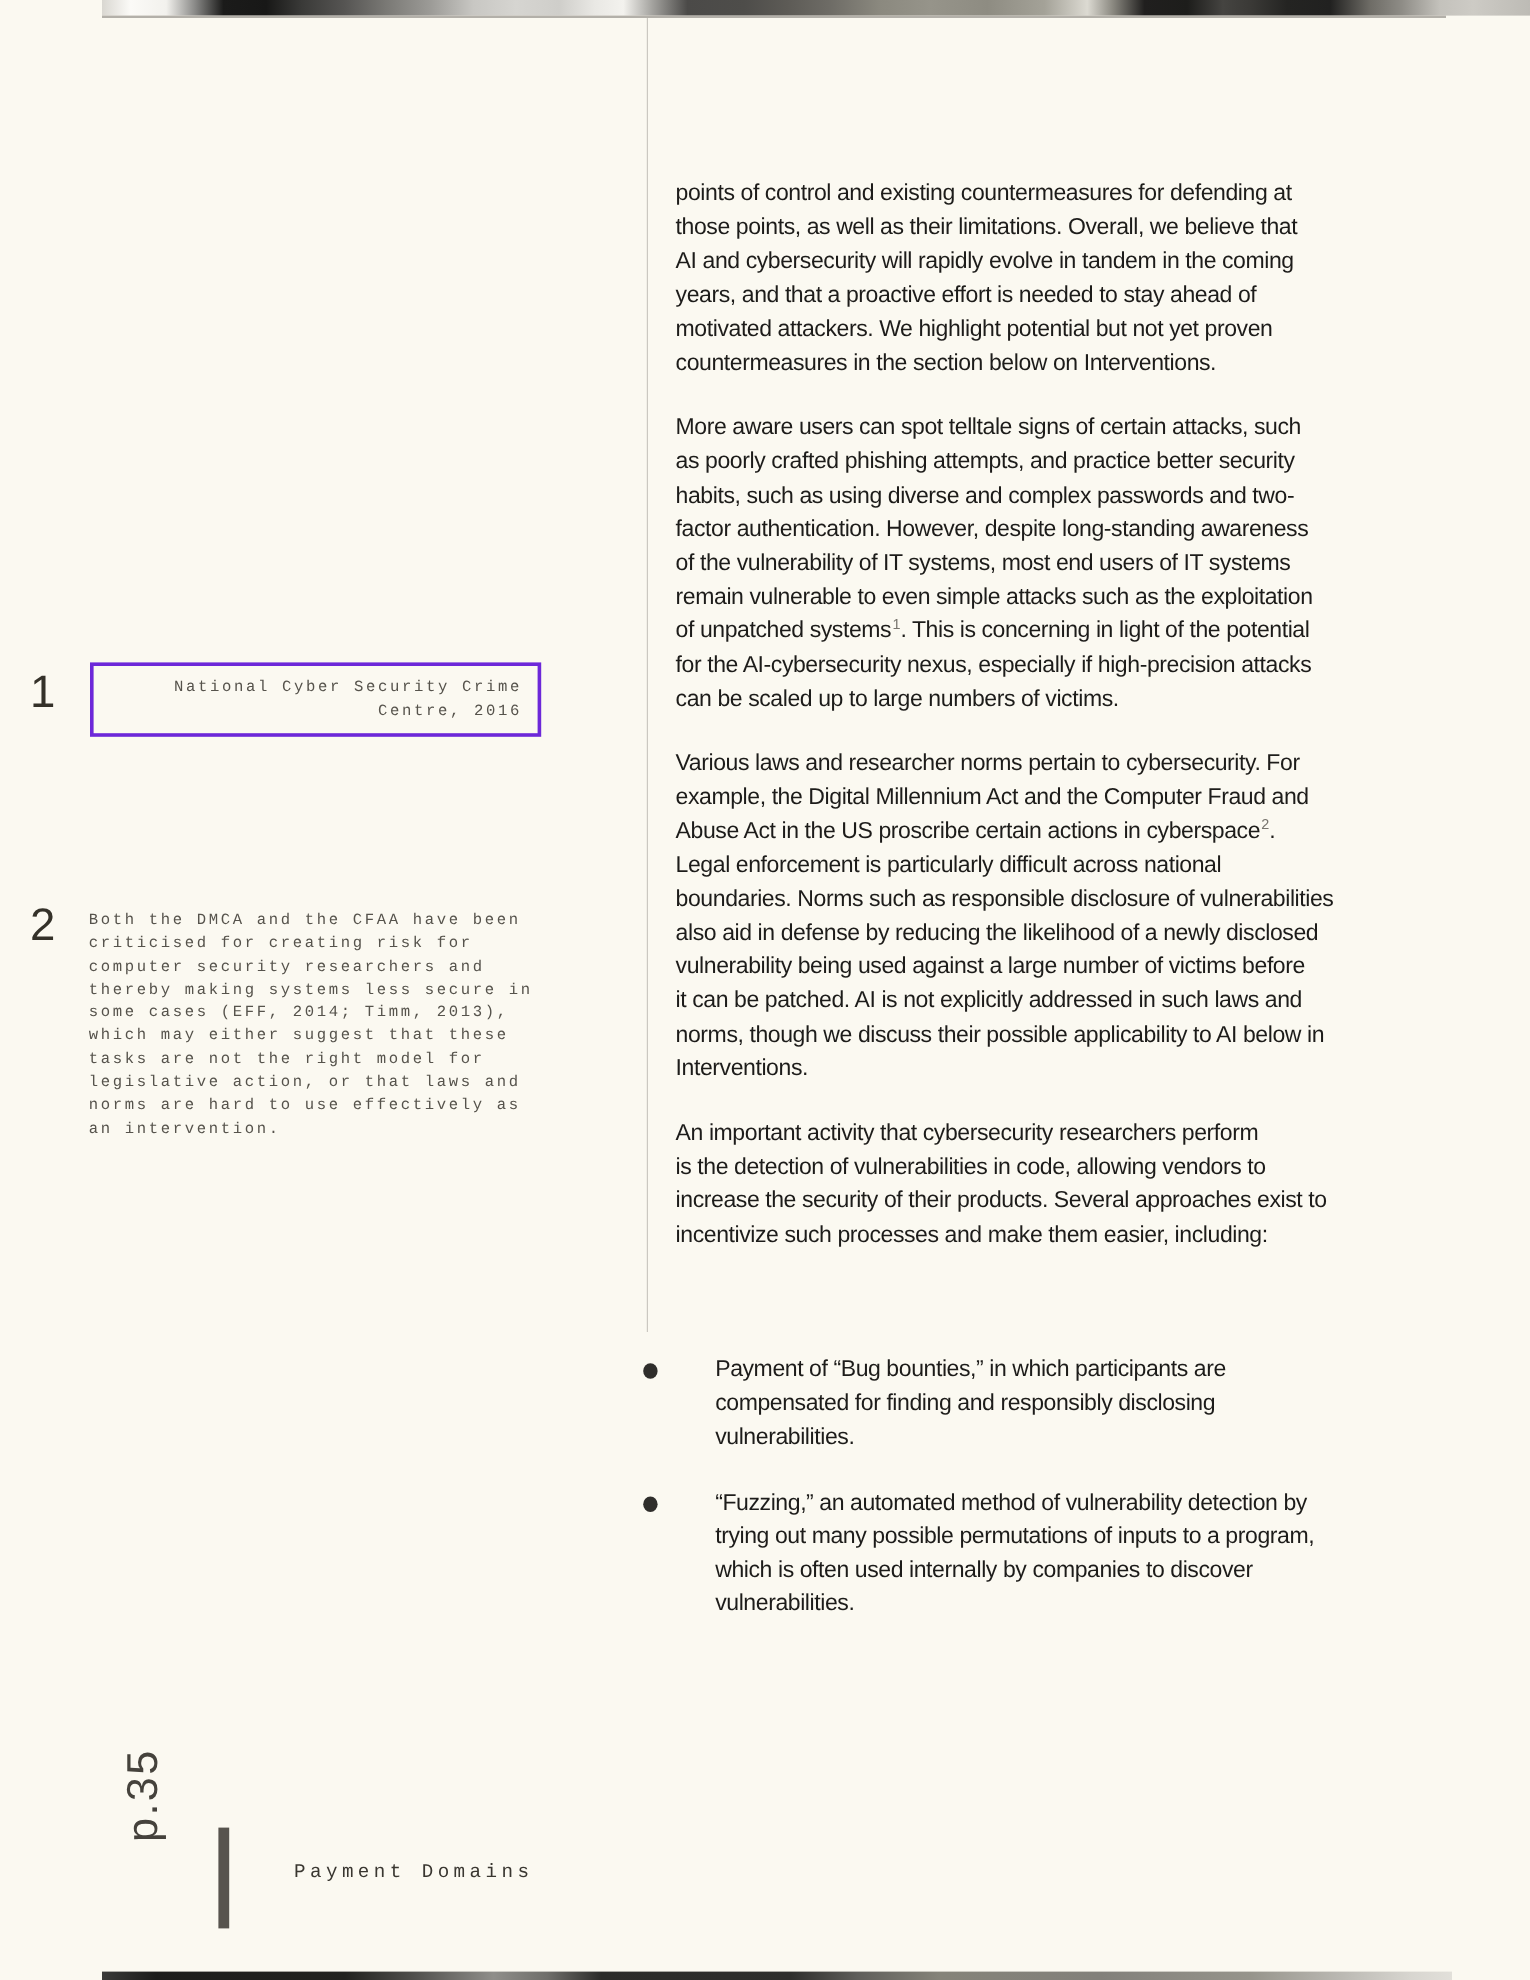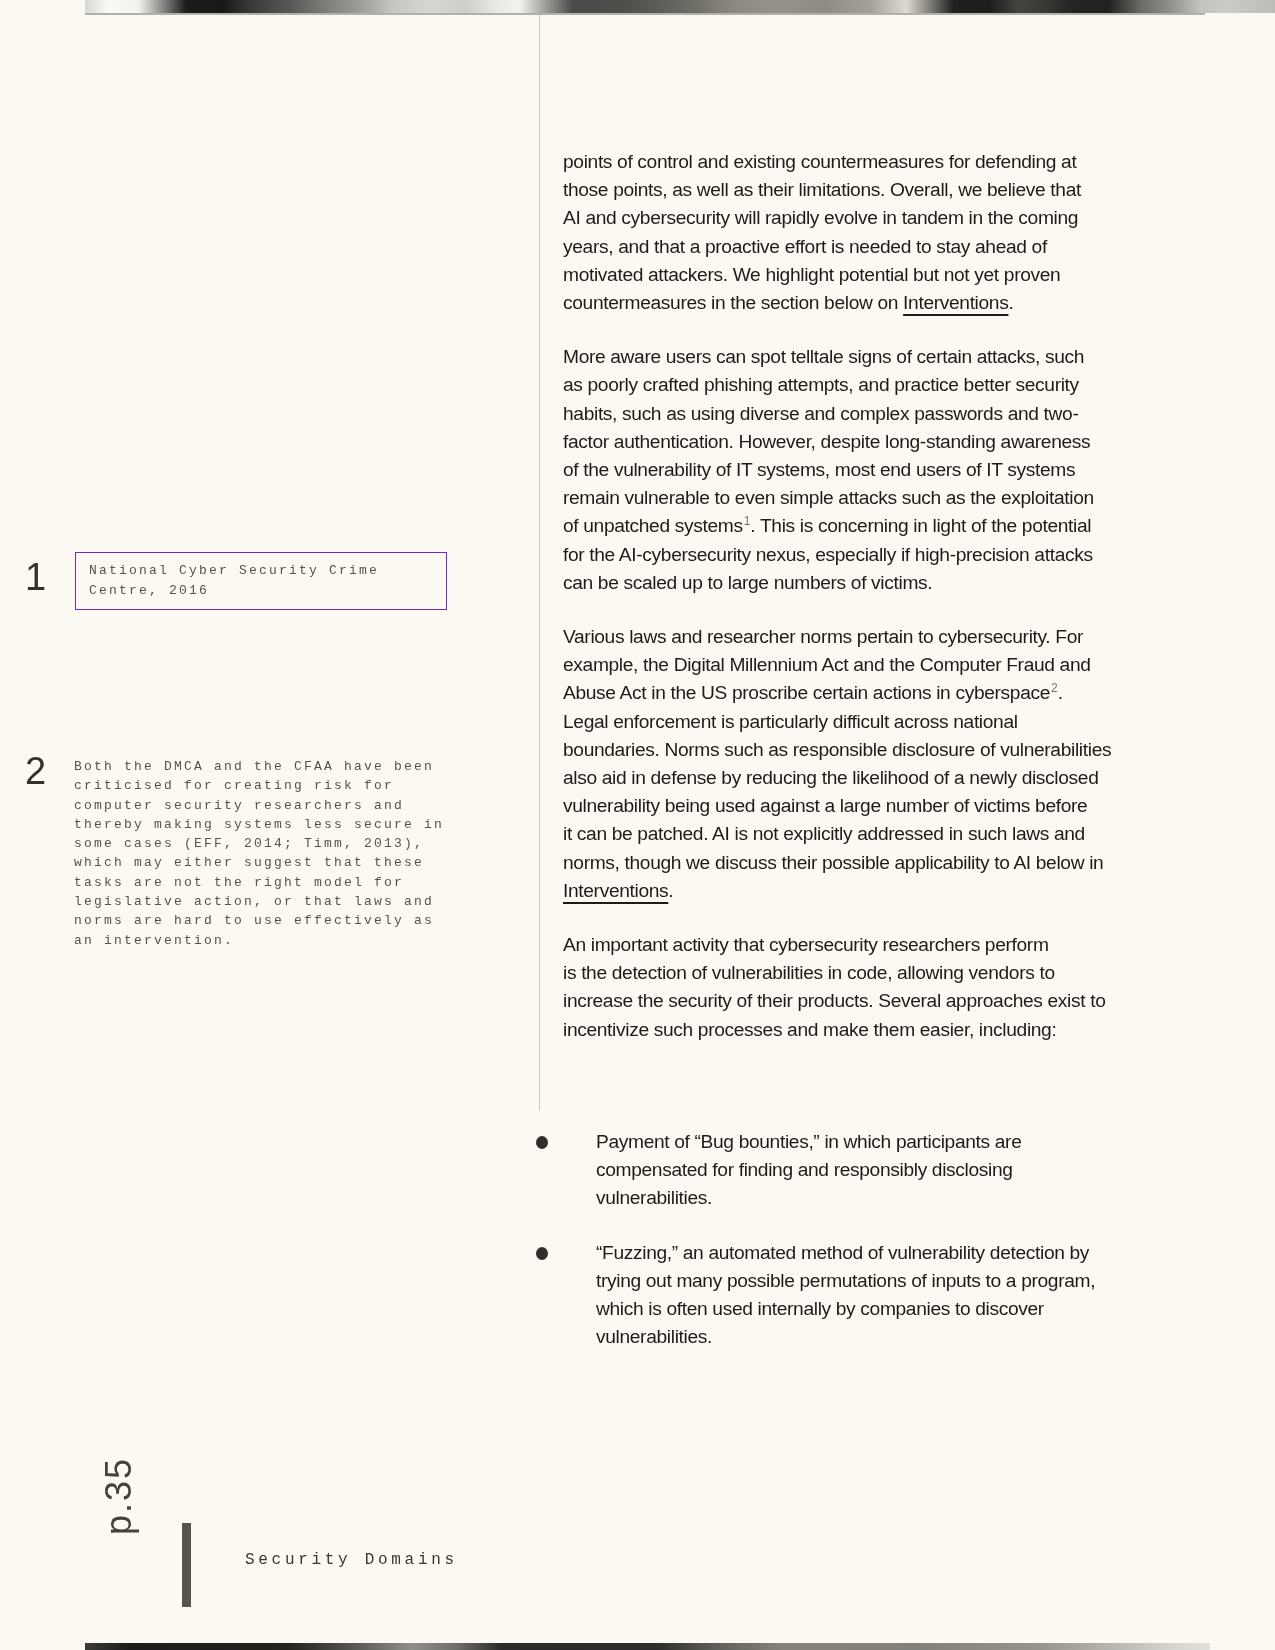--- a/index.html
+++ b/index.html
@@ -40,21 +40,21 @@
     font-size:19.2px;line-height:28.2px;letter-spacing:-0.35px;
     color:#1d1c1a;
   }
   .para{white-space:pre-line;margin:0;}
   .gap-after{margin-bottom:26px;}
   .runin-head{
     font:inherit;margin:0;white-space:pre-line;font-weight:400;
     text-decoration:underline;text-decoration-thickness:1.6px;text-underline-offset:5px;
   }
   .xref{
-    color:inherit;text-decoration:underline;text-decoration-thickness:1.6px;
+    color:inherit;text-decoration-thickness:1.6px;
     text-underline-offset:5px;cursor:pointer;
   }
   sup.fnref{
     font-size:12px;line-height:0;vertical-align:super;color:#77746d;
     letter-spacing:0;padding-left:1px;
   }
   .bullet-list{margin-top:84px;}
   .bullet-row{position:relative;margin-left:33px;}
   .bullet-row + .bullet-row{margin-top:26px;}
   .bullet-dot{
@@ -69,21 +69,21 @@
   }
   .fn1-number{top:558px;}
   .fn2-number{top:752px;}
   .fn-mono{
     font-family:"Liberation Mono","DejaVu Sans Mono",monospace;
     font-size:13px;letter-spacing:2.2px;line-height:20px;color:#56534c;
     white-space:pre-line;
   }
   .fn1-box{
     position:absolute;left:75px;top:552px;width:344px;
-    border:1px solid #6d28d9;padding:8px 13px;
+    border:3px solid #6d28d9;padding:8px 13px;text-align:right;
   }
   .fn2-text{
     position:absolute;left:74px;top:757px;width:388px;line-height:19.3px;
   }
 
   
   .page-number{
     position:absolute;left:98px;top:1443px;height:92px;
     writing-mode:vertical-rl;transform:rotate(180deg);
     font-size:36px;letter-spacing:2px;color:#45423c;
@@ -164,15 +164,15 @@
 thereby making systems less secure in
 some cases (EFF, 2014; Timm, 2013),
 which may either suggest that these
 tasks are not the right model for
 legislative action, or that laws and
 norms are hard to use effectively as
 an intervention.</div>
 
 <div class="page-number">p.35</div>
 <div class="section-bar"></div>
-<div class="section-label">Security Domains</div>
+<div class="section-label">Payment Domains</div>
 
 <div class="bottom-strip"></div>
 
 </body></html>

